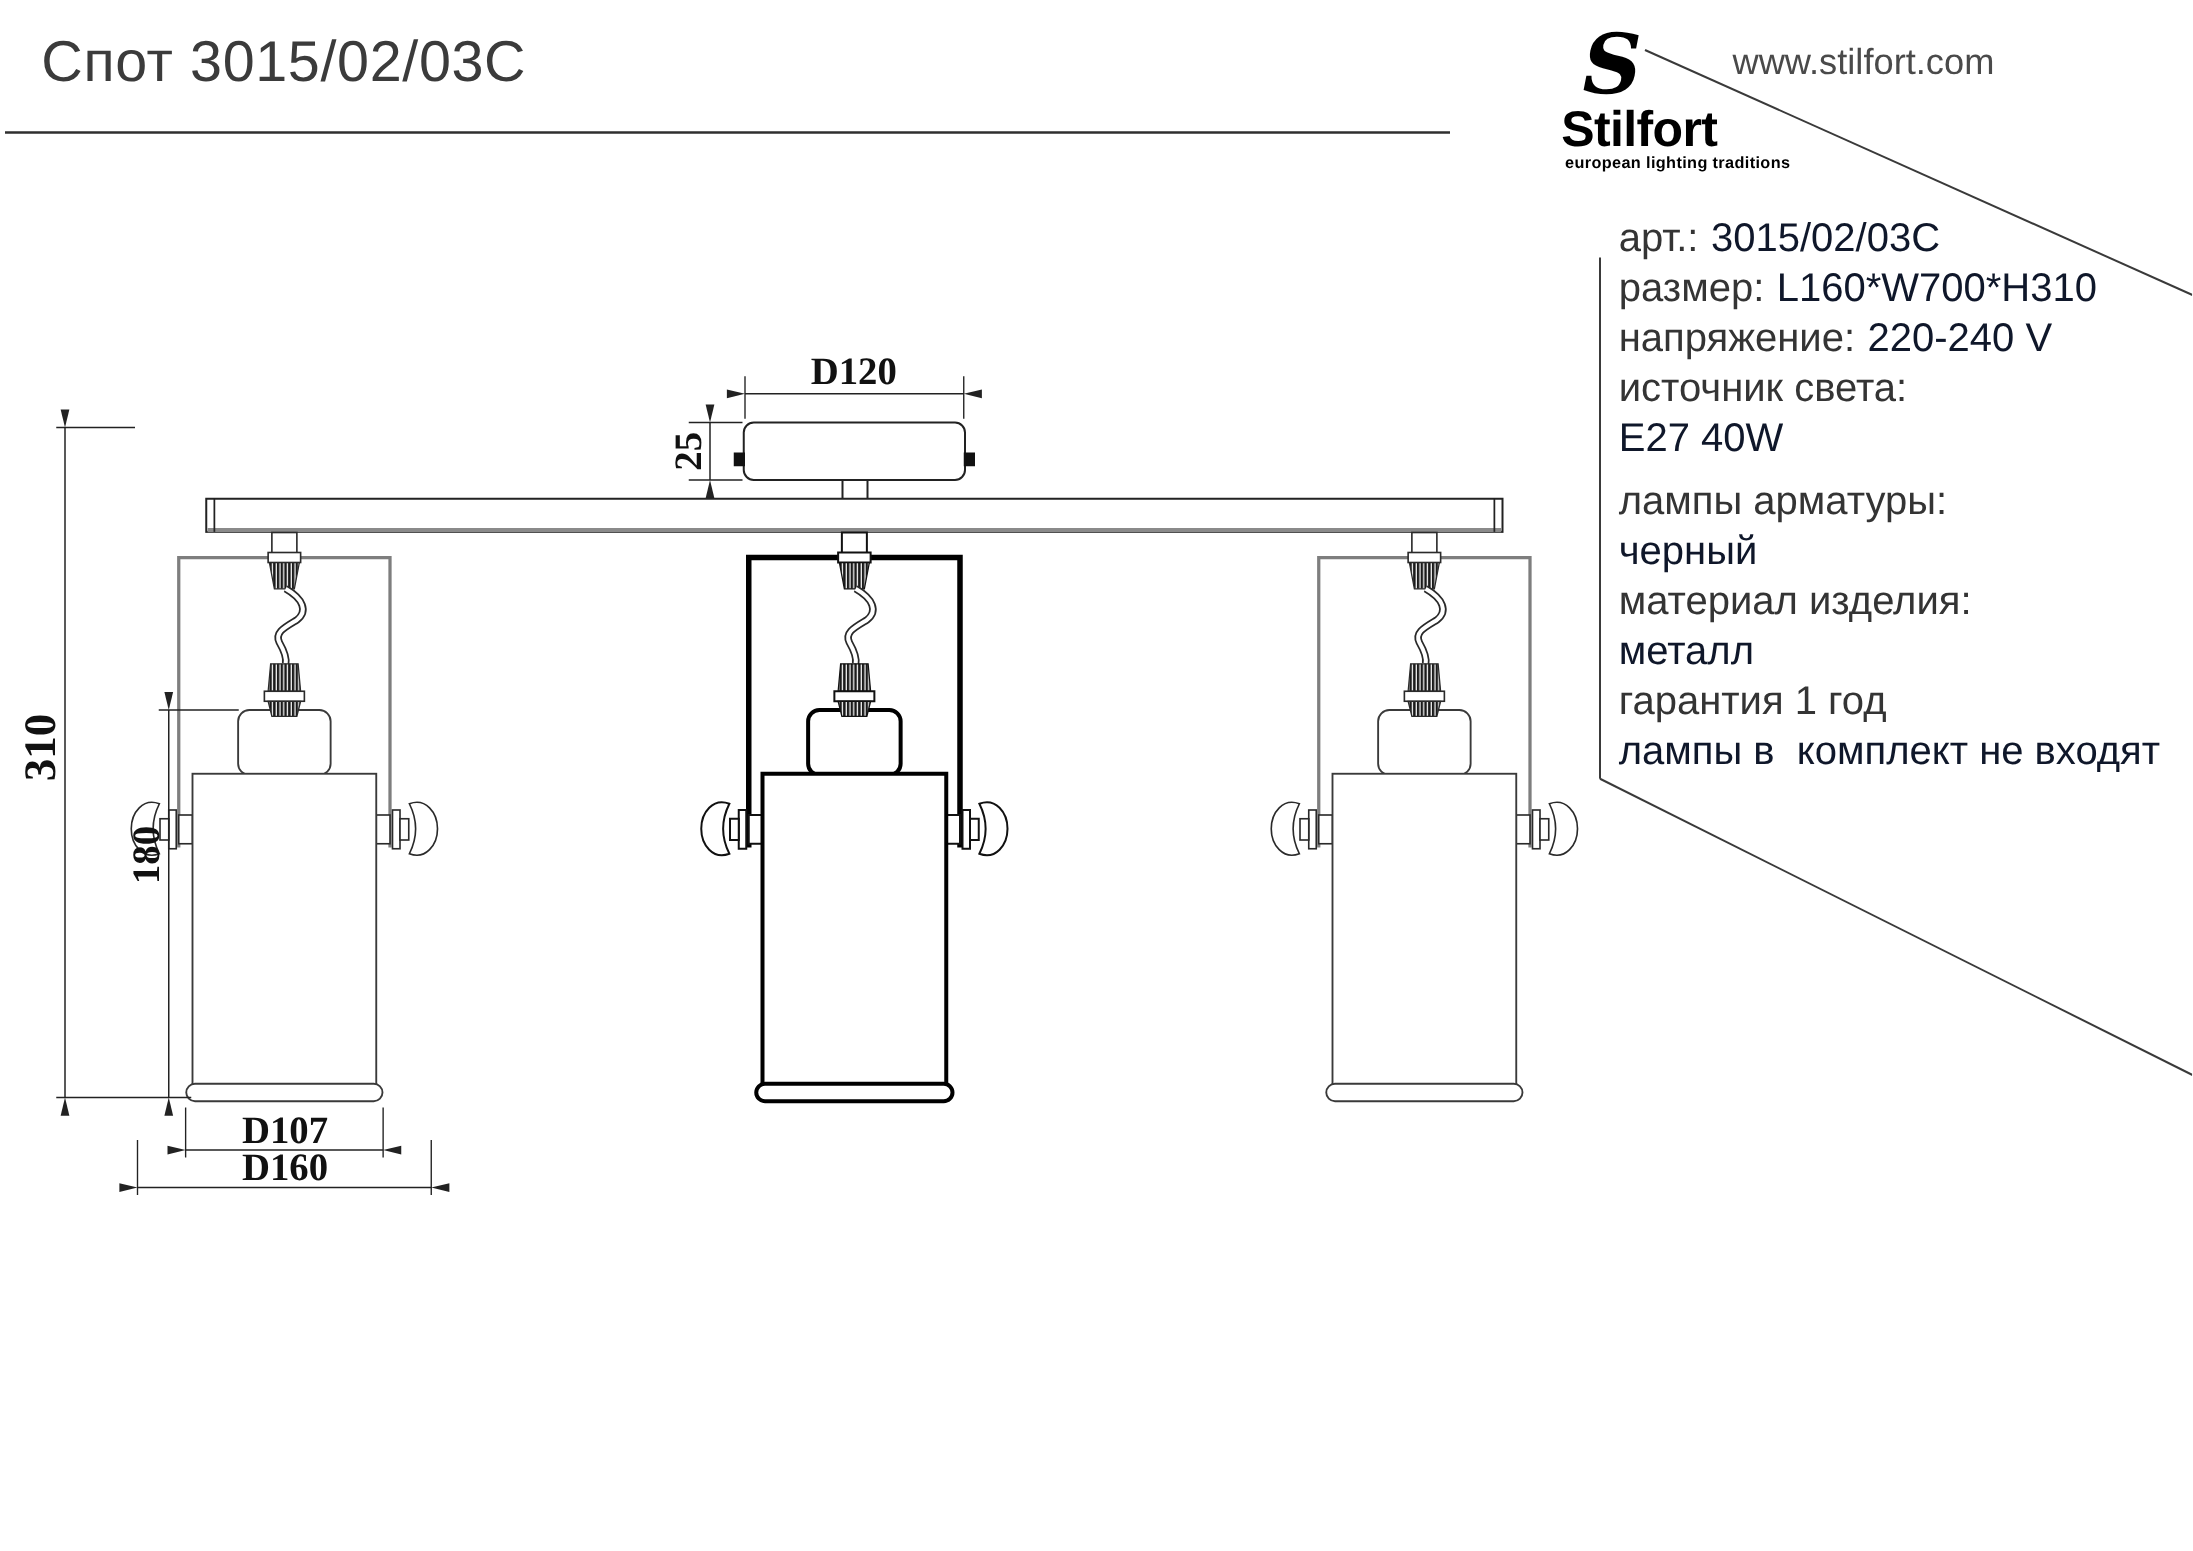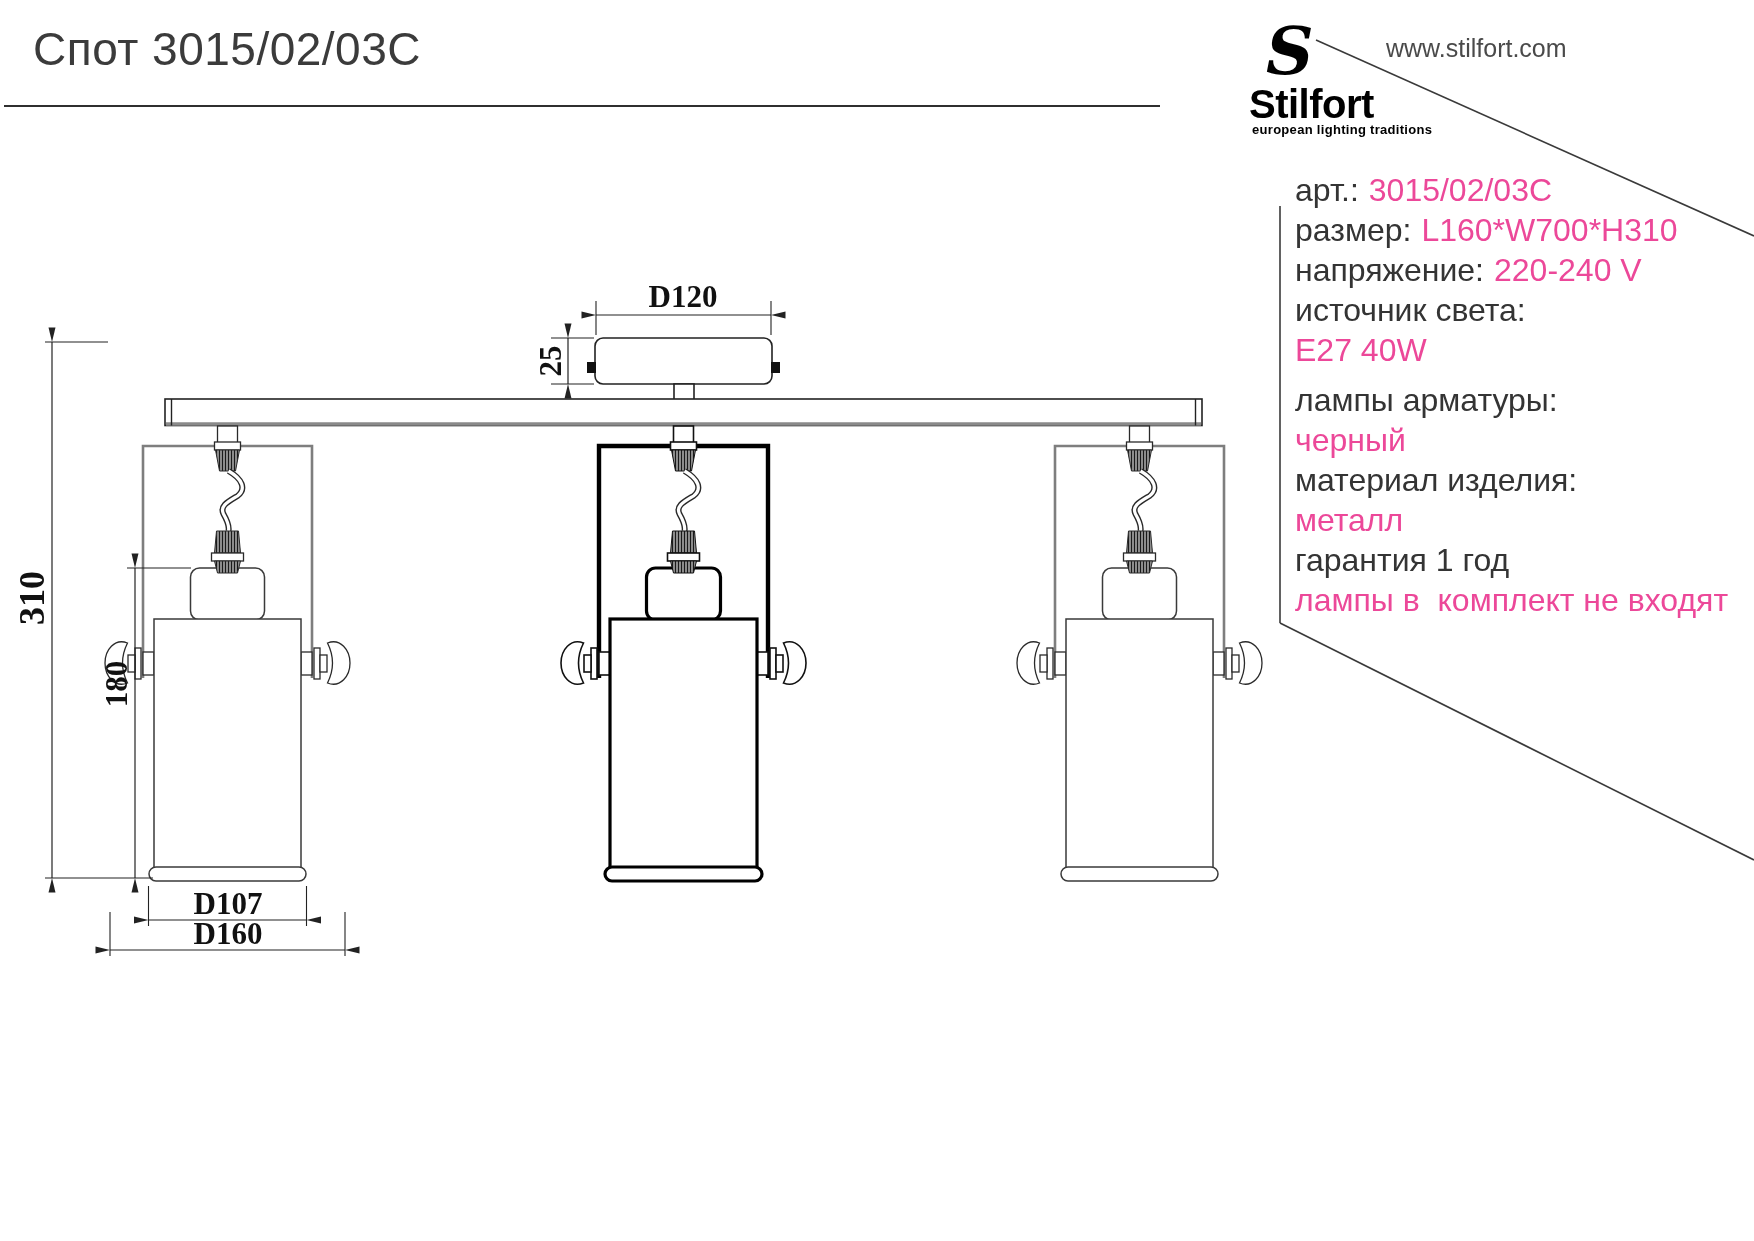--- a/index.html
+++ b/index.html
@@ -5,27 +5,27 @@
   html,body{margin:0;padding:0;background:#fff;}
   .page{position:relative;width:1754px;height:968px;background:#fff;overflow:hidden;
         font-family:"Liberation Sans",sans-serif;}
   .abs{position:absolute;}
   .title{left:33px;top:22px;font-size:46px;color:#3b3b3b;letter-spacing:.5px;white-space:nowrap;}
   .title-rule{left:4px;top:105px;width:1156px;border-top:2.5px solid #2f2f2f;height:0;}
   .logo-s{left:1266px;top:18px;font-family:"DejaVu Serif",serif;font-style:italic;font-weight:bold;
           font-size:66px;color:#000;line-height:1;}
   .brand{left:1249px;top:82px;font-size:40px;font-weight:bold;color:#000;letter-spacing:-.5px;}
   .tagline{left:1252px;top:122px;font-size:13px;font-weight:bold;color:#000;letter-spacing:.3px;}
-  .url{left:1386px;top:34px;font-size:25px;color:#4a4a4a;}
+  .url{left:1386px;top:34px;font-size:29px;color:#4a4a4a;}
   .specs{left:1295px;top:170px;width:455px;font-size:32px;color:#3f3f3f;}
   .spec-row{height:40px;line-height:40px;white-space:nowrap;}
   .spec-row.gap{margin-top:10px;}
   .lbl{font-weight:normal;color:#343434;margin-right:10px;white-space:pre-wrap;}
   .lbl:empty{display:none;margin:0;}
-  .val{color:#ec4899;white-space:pre-wrap;}
+  .val{color:#0f172a;white-space:pre-wrap;}
   svg text{user-select:none;}
   .dim{stroke:#222;stroke-width:1.2;fill:none;}
   .ext{stroke:#222;stroke-width:1.1;fill:none;}
   .decor{stroke:#3a3a3a;stroke-width:1.6;fill:none;}
   .thin{stroke:#222;stroke-width:1.6;fill:#fff;}
   .dimtxt{font-family:"Liberation Serif",serif;font-weight:bold;font-size:31px;fill:#111;
           text-anchor:middle;}
   .lamp-bg{--sb:#7e7e7e;--wb:2.6;--ss:#3a3a3a;--ws:1.5;--st:#2a2a2a;--wt:1.3;}
   .lamp-fg{--sb:#000;--wb:4.4;--ss:#000;--ws:3.2;--st:#111;--wt:1.6;}
 </style>

